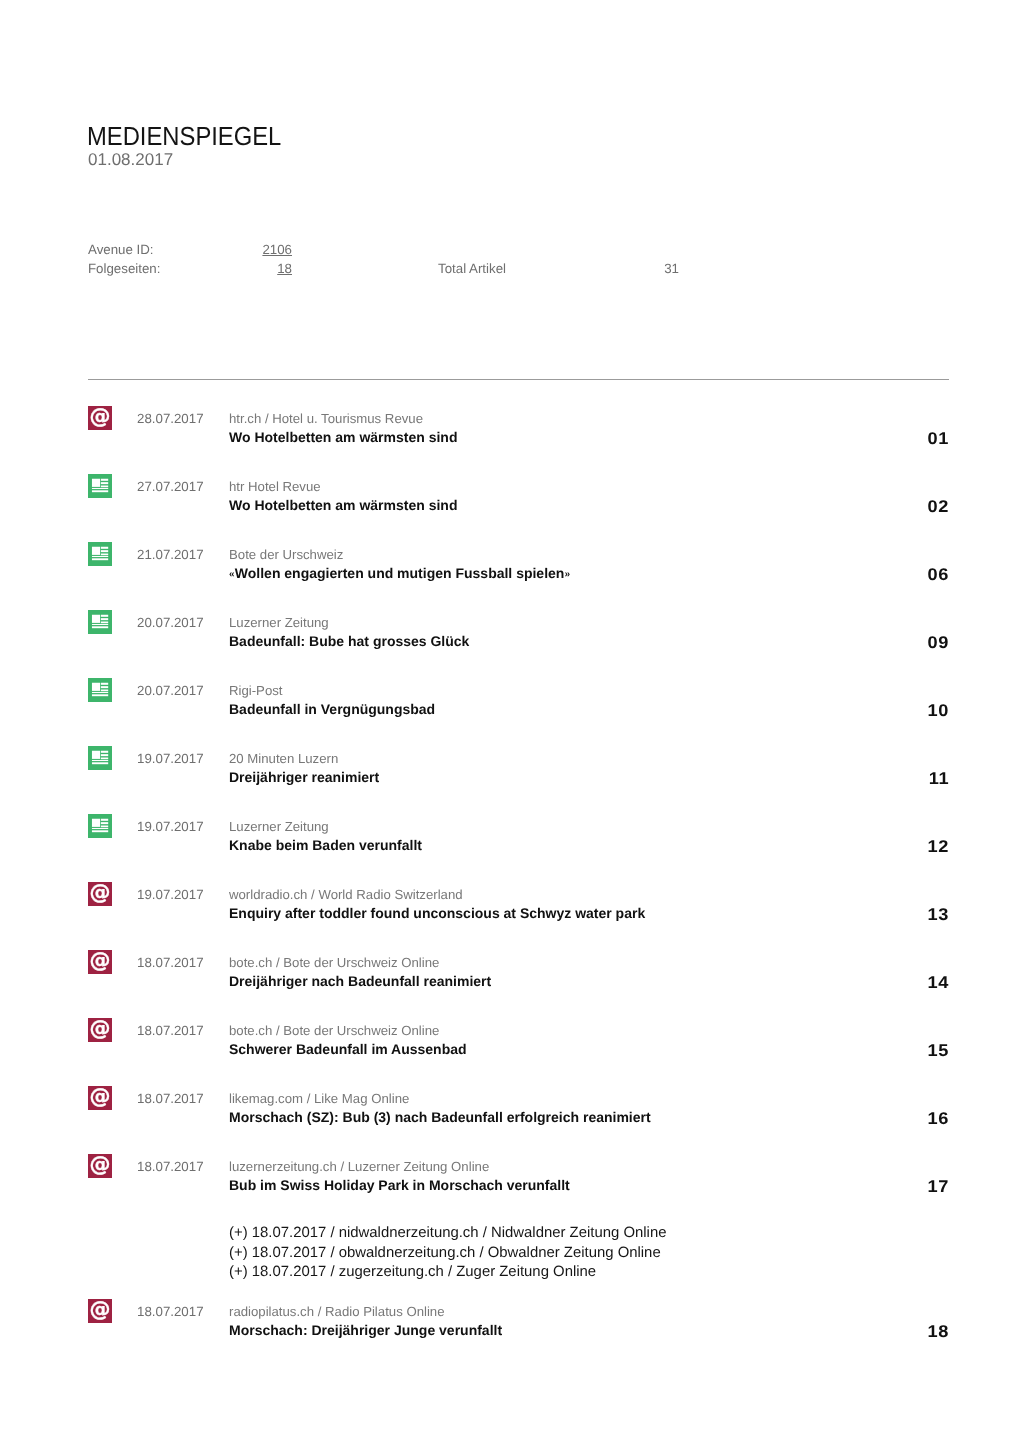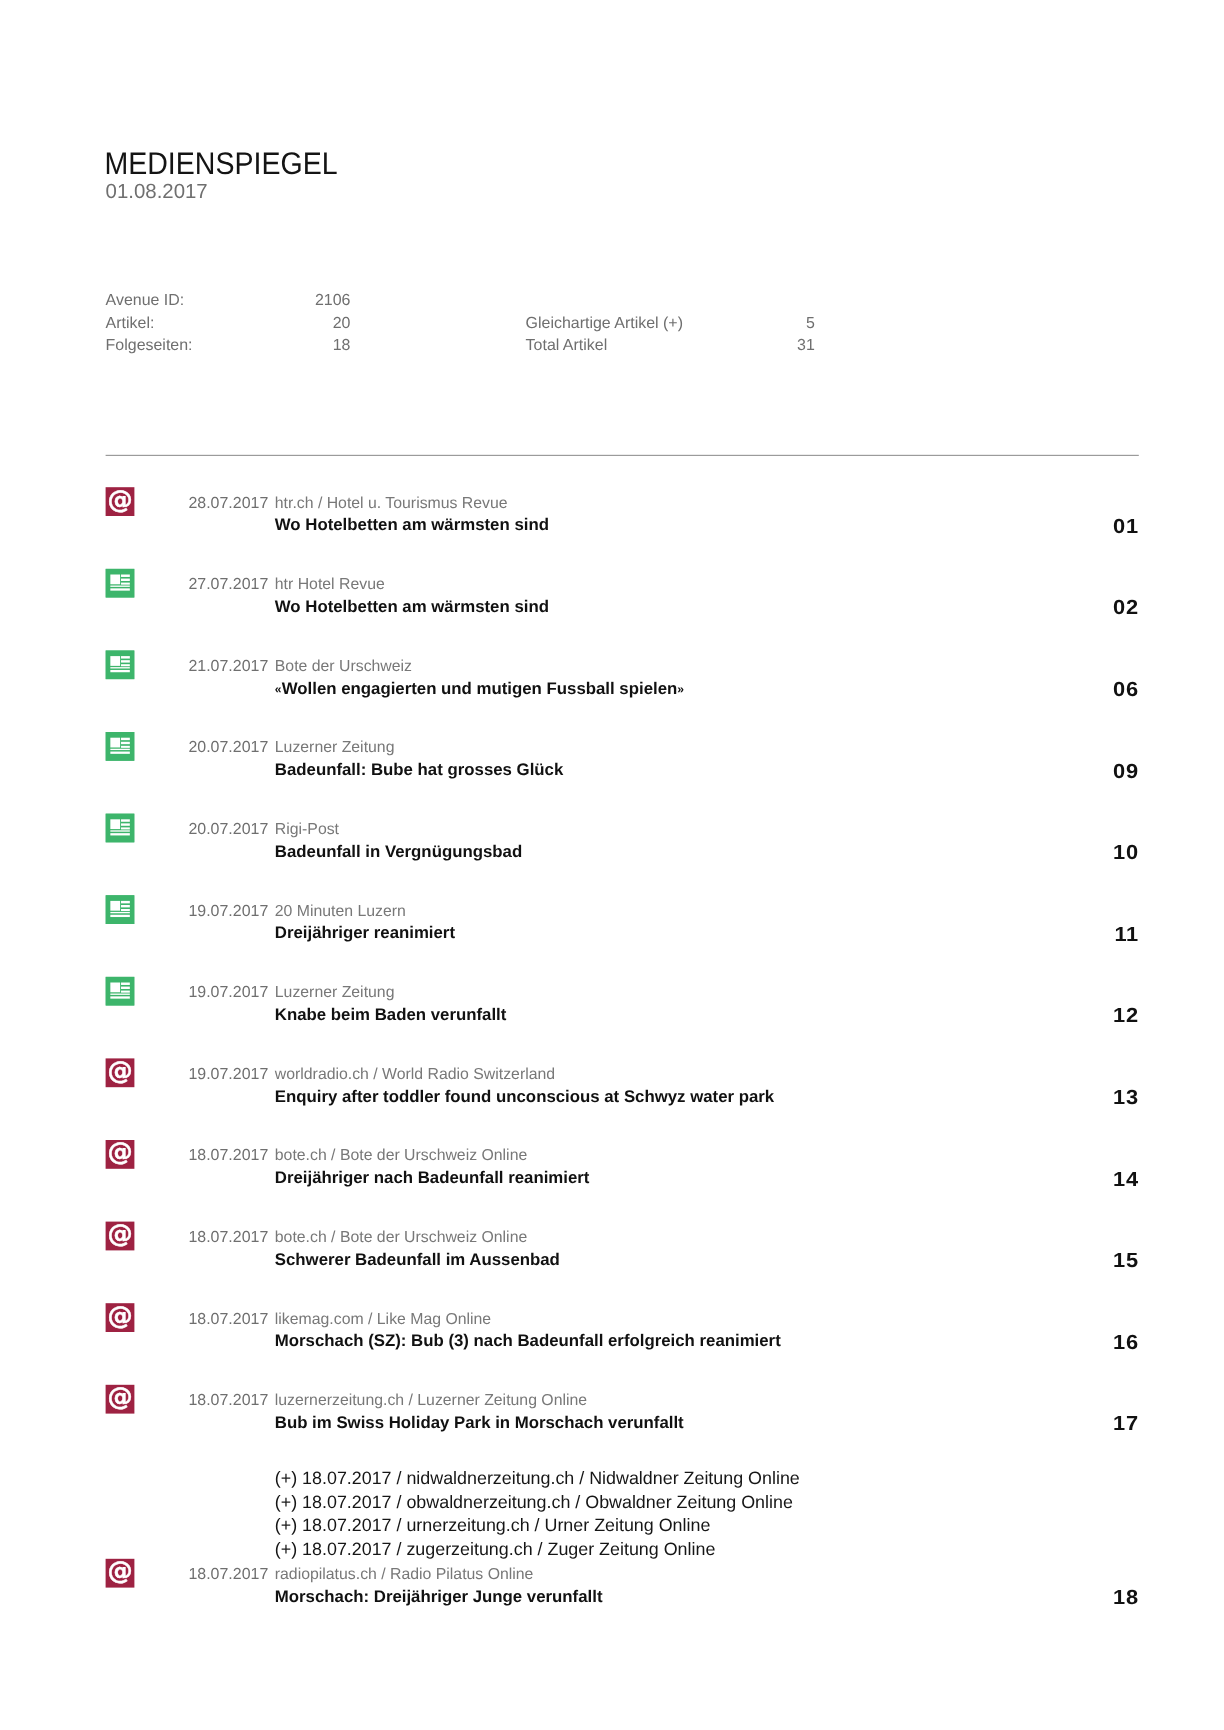--- a/index.html
+++ b/index.html
@@ -21,39 +21,39 @@
                color:#6f6f6f; line-height:1; white-space:nowrap; }
 
   
   .meta { position:absolute; left:88px; top:240px; font-size:13.3px; color:#6f6f6f; }
   .meta table { border-collapse:collapse; }
   .meta td { padding:0; height:19px; line-height:19px; font-size:13.3px; white-space:nowrap;
              vertical-align:middle; color:#6f6f6f;margin-left:20px; }
   .meta td.lab { text-align:left; }
   .meta td.val { text-align:right; }
   .c-lab { width:110px; }
-  .c-val { width:94px; }
+  .c-val { width:94px;text-decoration:underline; }
   .c-gap { width:146px; }
   .c-lab2 { width:134px; }
   .c-val2 { width:107px; }
 
   
   .divider { position:absolute; left:88px; top:379px; width:861px; height:1px; background:#9b9b9b; }
 
   
   .list { position:absolute; left:87px; top:0; width:862px; }
   .row { position:absolute; left:0; width:862px; }
   .icon { position:absolute; left:1px; top:0; width:24px; height:24px; }
   .ic-at { background:#9e2242; color:#ffffff; font-family:"DejaVu Sans", sans-serif;
            font-weight:700; font-size:21px; line-height:24px; text-align:center;
            letter-spacing:0; -webkit-text-stroke:0.35px #ffffff; }
   .ic-at .at-glyph { display:block; transform:translateY(-2px); }
   .ic-news { background:#3db56b; }
   .ic-news svg { display:block; width:24px; height:24px; }
-  .r-date { position:absolute; left:50px; top:5px; font-size:13.3px; color:#6f6f6f; white-space:nowrap; line-height:16px;margin-left:20px;}
+  .r-date { position:absolute; left:50px; top:5px; font-size:13.3px; color:#6f6f6f; white-space:nowrap; line-height:16px;}
   .r-source { position:absolute; left:142px; top:4px; font-size:13.2px; color:#787878; white-space:nowrap; line-height:17px;}
   .r-title { position:absolute; left:142px; top:23px; font-size:14px; font-weight:700; color:#111111;
              white-space:nowrap; line-height:17px;}
   .r-page { position:absolute; right:0px; top:24px; font-size:17px; font-weight:700; color:#111111;
             text-align:left; line-height:17px; letter-spacing:0.6px; margin-right:-0.6px;}
   .guill { font-size:0.72em; vertical-align:0.06em; letter-spacing:0.2px; }
   .r-page span { display:inline-block; transform:scaleX(1.07); transform-origin:right center; }
   .r-extras { position:absolute; left:142px; top:70px; font-size:14.9px; color:#161616;
               line-height:19.5px; white-space:nowrap; }
 </style>
@@ -69,27 +69,20 @@
     <table>
       <tbody>
         <tr>
           <td class="lab c-lab">Avenue ID:</td>
           <td class="val c-val">2106</td>
           <td class="c-gap"></td>
           <td class="lab c-lab2"></td>
           <td class="val c-val2"></td>
         </tr>
         <tr>
-          <td class="lab c-lab">Artikel:</td>
-          <td class="val c-val">20</td>
-          <td class="c-gap"></td>
-          <td class="lab c-lab2">Gleichartige Artikel (+)</td>
-          <td class="val c-val2">5</td>
-        </tr>
-        <tr>
           <td class="lab c-lab">Folgeseiten:</td>
           <td class="val c-val">18</td>
           <td class="c-gap"></td>
           <td class="lab c-lab2">Total Artikel</td>
           <td class="val c-val2">31</td>
         </tr>
       </tbody>
     </table>
   </div>
 
@@ -247,21 +240,20 @@
     <div class="icon ic-at" style="background: rgb(158, 34, 66);">
           <span class="at-glyph">@</span>
         </div>
     <div class="r-date">18.07.2017</div>
     <div class="r-source">luzernerzeitung.ch / Luzerner Zeitung Online</div>
     <div class="r-title">Bub im Swiss Holiday Park in Morschach verunfallt</div>
     <div class="r-page"><span>17</span></div>
   <div class="r-extras">
           <div>(+) 18.07.2017 / nidwaldnerzeitung.ch / Nidwaldner Zeitung Online</div>
           <div>(+) 18.07.2017 / obwaldnerzeitung.ch / Obwaldner Zeitung Online</div>
-          <div>(+) 18.07.2017 / urnerzeitung.ch / Urner Zeitung Online</div>
           <div>(+) 18.07.2017 / zugerzeitung.ch / Zuger Zeitung Online</div>
         </div>
       </div>
       <div class="row" style="top: 1299px;">
     <div class="icon ic-at" style="background: rgb(158, 34, 66);">
           <span class="at-glyph">@</span>
         </div>
     <div class="r-date">18.07.2017</div>
     <div class="r-source">radiopilatus.ch / Radio Pilatus Online</div>
     <div class="r-title">Morschach: Dreijähriger Junge verunfallt</div>

